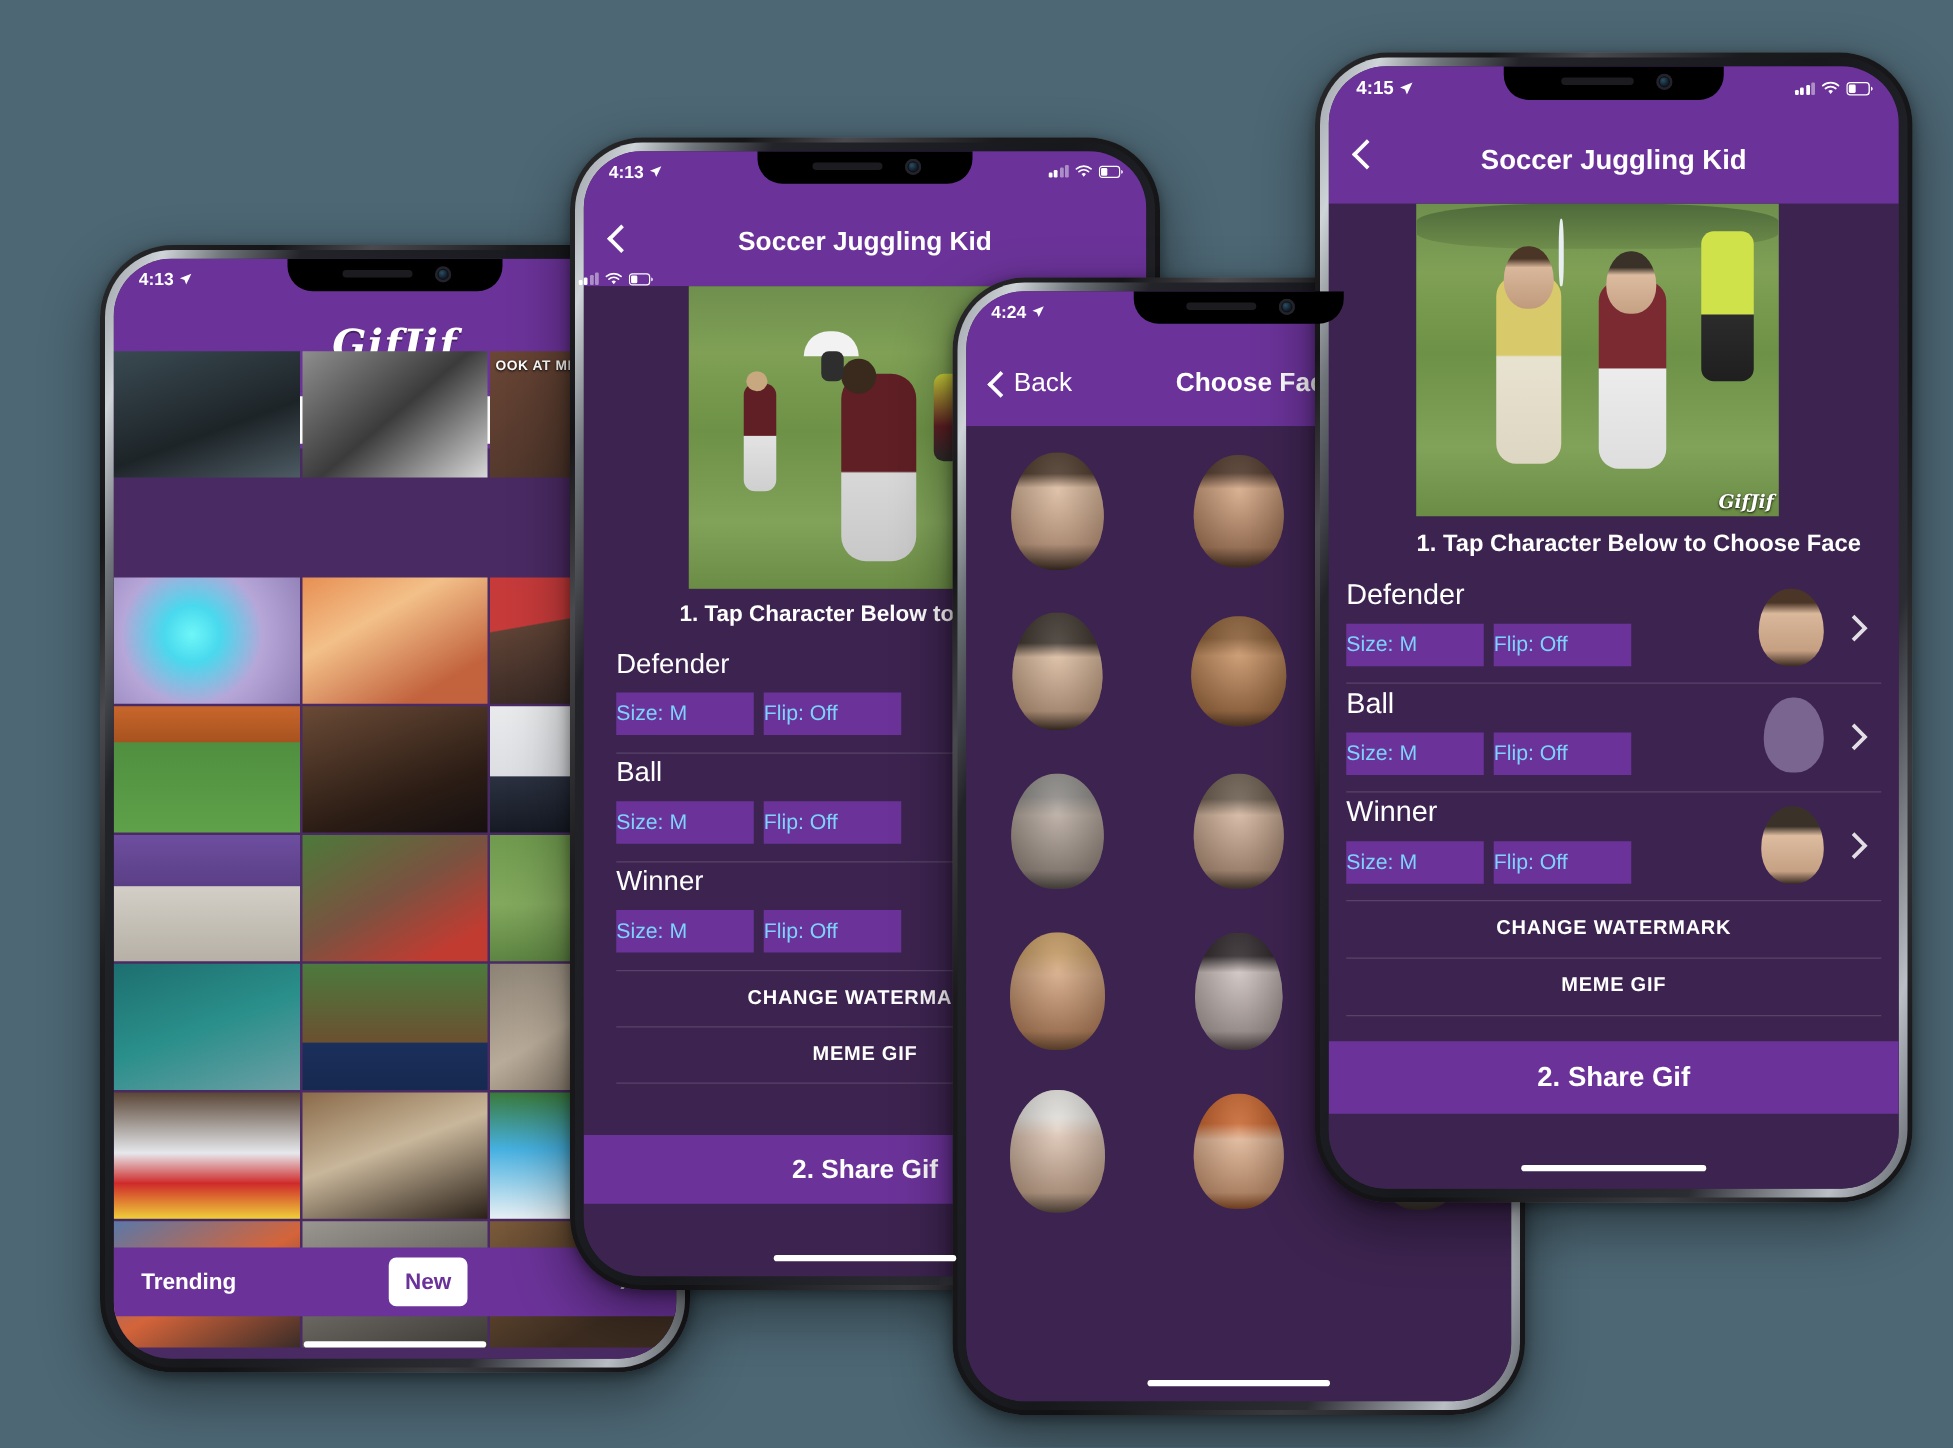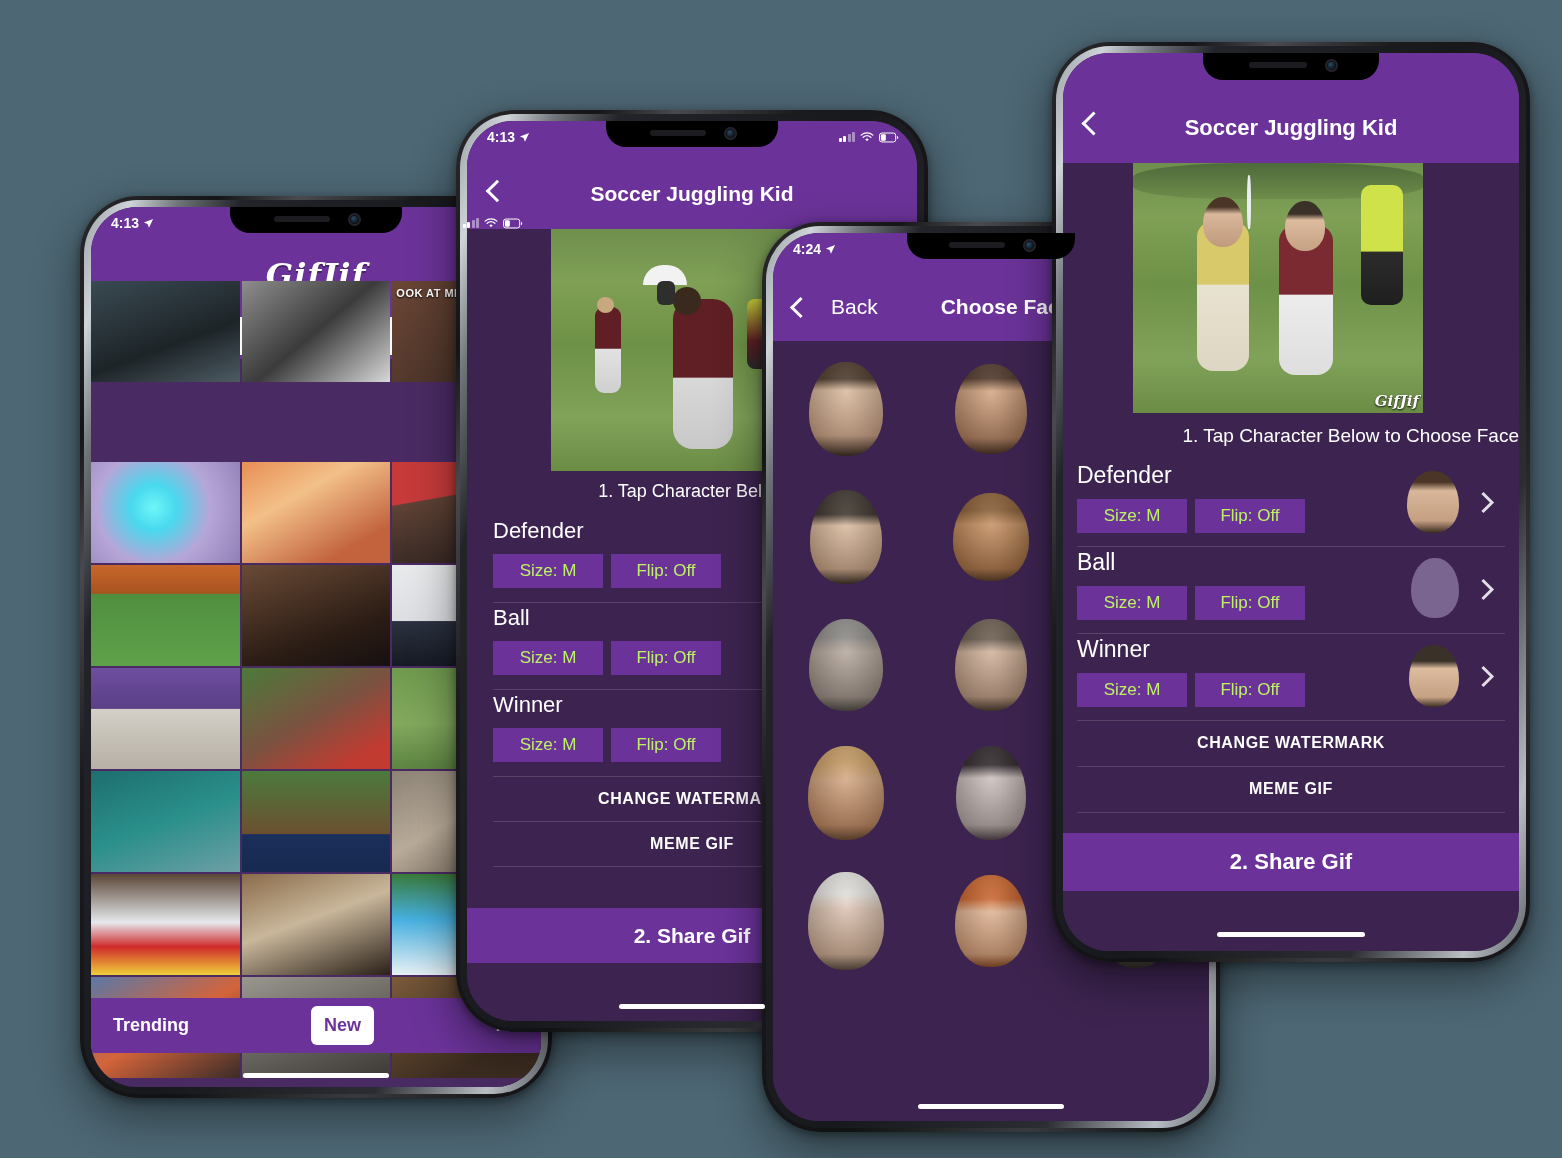--- a/index.html
+++ b/index.html
@@ -48,25 +48,25 @@
     justify-content:center;color:#fff;font-weight:bold;}
   .nav-back{position:absolute;display:flex;align-items:center;color:#fff;font-weight:500;}
   .chev{display:inline-block;border-left:3px solid #fff;border-bottom:3px solid #fff;
     transform:rotate(45deg);}
   .chev-r{display:inline-block;border-right:3px solid rgba(255,255,255,.85);
     border-top:3px solid rgba(255,255,255,.85);transform:rotate(45deg);}
 
   .body-bg{background:#3d2450;position:absolute;left:0;right:0;}
 
   
-  .step-title{color:#fff;font-weight:normal;text-align:right;padding-left:40px;}
+  .step-title{color:#fff;font-weight:bold;text-align:center;padding-left:40px;}
   .row{position:relative;border-bottom:1px solid rgba(255,255,255,.14);}
   .row-label{color:#fff;}
   .btn-pair{display:flex;}
-  .pbtn{background:#6b3399;color:#bef264;text-align:center;}
+  .pbtn{background:#6b3399;color:#7dd3fc;text-align:left;}
   .listrow{color:#fff;font-weight:bold;text-align:center;letter-spacing:.6px;
     border-bottom:1px solid rgba(255,255,255,.14);}
   .sharebar{position:absolute;left:0;right:0;background:#6b3399;color:#fff;
     font-weight:bold;text-align:center;}
 
   
   .gifgrid{display:grid;grid-template-columns:repeat(3,1fr);gap:2px;background:#4a2a63;}
   .gcell{position:relative;overflow:hidden;background:#2b2b2b;}
   .gcell .cap{position:absolute;left:0;right:0;bottom:0;color:#fff;font-weight:bold;
     text-shadow:0 1px 2px #000;}
@@ -295,21 +295,21 @@
         <div class="sb-time">
           <span>4:24</span>
           <svg width="11" height="11" viewBox="0 0 24 24">
               <path d="M22 2 2 10l8 3 3 8z" fill="#fff"></path>
             </svg>
         </div>
         <div class="sb-right"></div>
       </div>
 
       <div class="navbar" style="position:absolute;left:0;right:0;top:0;height:108px;padding-top:40px;box-sizing:border-box;font-size:21px;">
-        <span class="nav-back" style="left:20px;top:62px;font-size:21px;gap:23px;">
+        <span class="nav-back" style="left:20px;top:62px;font-size:21px;gap:3px;">
           <span class="chev" style="width:12px;height:12px;"></span>
           <span>Back</span>
         </span>
         <span style="margin-left:30px;">Choose Face</span>
       </div>
 
       <div class="body-bg" style="top:108px;bottom:0;"></div>
 
       <div class="facegrid" style="position:absolute;left:0;right:0;top:112px;grid-auto-rows:128px;">
         <div class="facecell">
@@ -369,20 +369,46 @@
 
   <div class="phone" style="left:1052px;top:42px;width:456px;height:898px;">
     <div class="bezel"></div>
     <div class="screen">
 
       <div class="notch" style="width:176px;height:27px;">
         <div class="speaker" style="left:46px;top:9px;width:58px;height:6px;"></div>
         <div class="camera" style="left:122px;top:6px;width:13px;height:13px;"></div>
       </div>
 
+      <div class="statusbar" style="height:27px;padding:4px 20px 0 22px;font-size:15px;">
+        <div class="sb-time">
+          <span>4:15</span>
+          <svg width="12" height="12" viewBox="0 0 24 24">
+              <path d="M22 2 2 10l8 3 3 8z" fill="#fff"></path>
+            </svg>
+        </div>
+        <div class="sb-right">
+          <span class="bars">
+            <i style="height:4px"></i>
+              <i style="height:6px"></i>
+              <i style="height:8px"></i>
+              <i class="dim" style="height:10px"></i>
+          </span>
+          <svg width="15" height="12" viewBox="0 0 16 12">
+            <path d="M8 10.4 6 7.9a3.2 3.2 0 0 1 4 0z" fill="#fff"></path>
+            <path d="M3.6 5.8a6.8 6.8 0 0 1 8.8 0" stroke="#fff" stroke-width="1.5" fill="none" stroke-linecap="round"></path>
+            <path d="M1.3 3.3a10 10 0 0 1 13.4 0" stroke="#fff" stroke-width="1.5" fill="none" stroke-linecap="round"></path>
+          </svg>
+          <svg width="22" height="12" viewBox="0 0 26 13">
+            <rect x=".7" y=".7" width="21" height="11.6" rx="3" fill="none" stroke="#fff" stroke-width="1.3"></rect>
+            <rect x="2.4" y="2.4" width="6.5" height="8.2" rx="1.4" fill="#fff"></rect>
+            <path d="M23.4 4.6v3.8c1.1-.3 1.6-1 1.6-1.9s-.5-1.6-1.6-1.9z" fill="#fff"></path>
+          </svg>
+        </div>
+      </div>
 
       <div class="navbar" style="position:absolute;left:0;right:0;top:0;height:110px;padding-top:40px;box-sizing:border-box;font-size:22px;">
         <span class="nav-back" style="left:22px;top:62px;">
           <span class="chev" style="width:14px;height:14px;"></span>
         </span>
         <span>Soccer Juggling Kid</span>
       </div>
 
       <div class="body-bg" style="top:110px;bottom:0;"></div>
 

